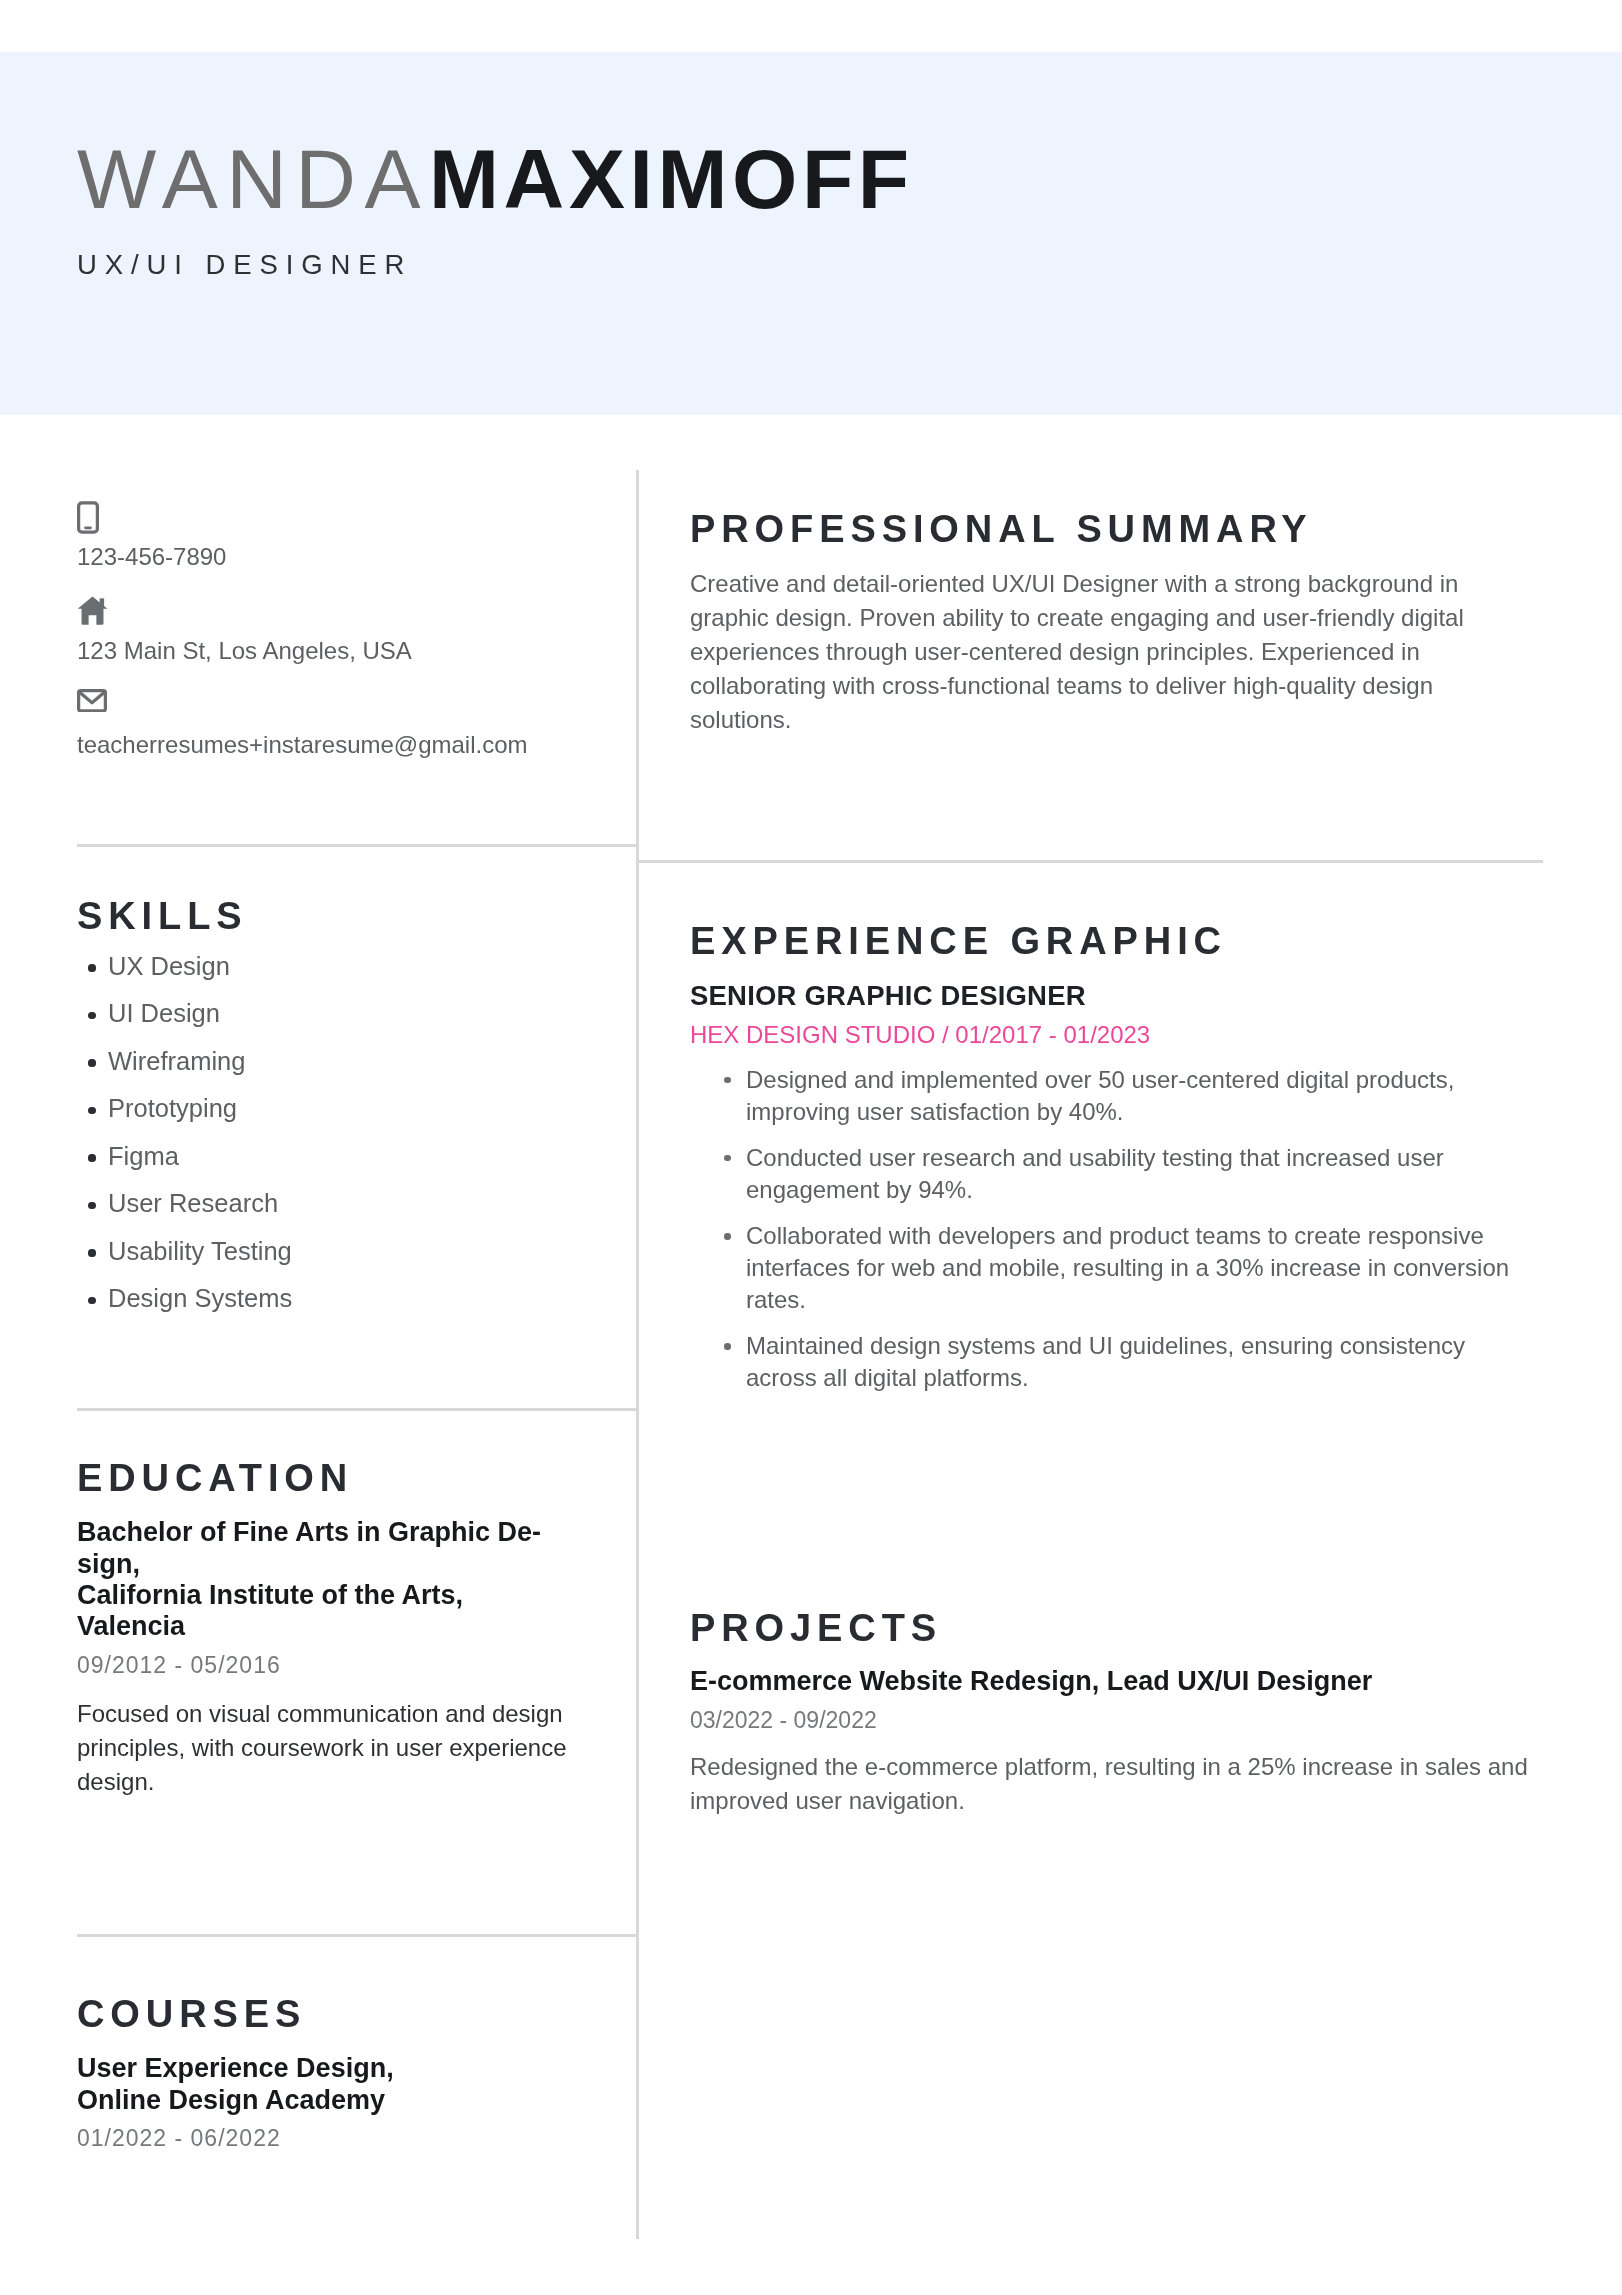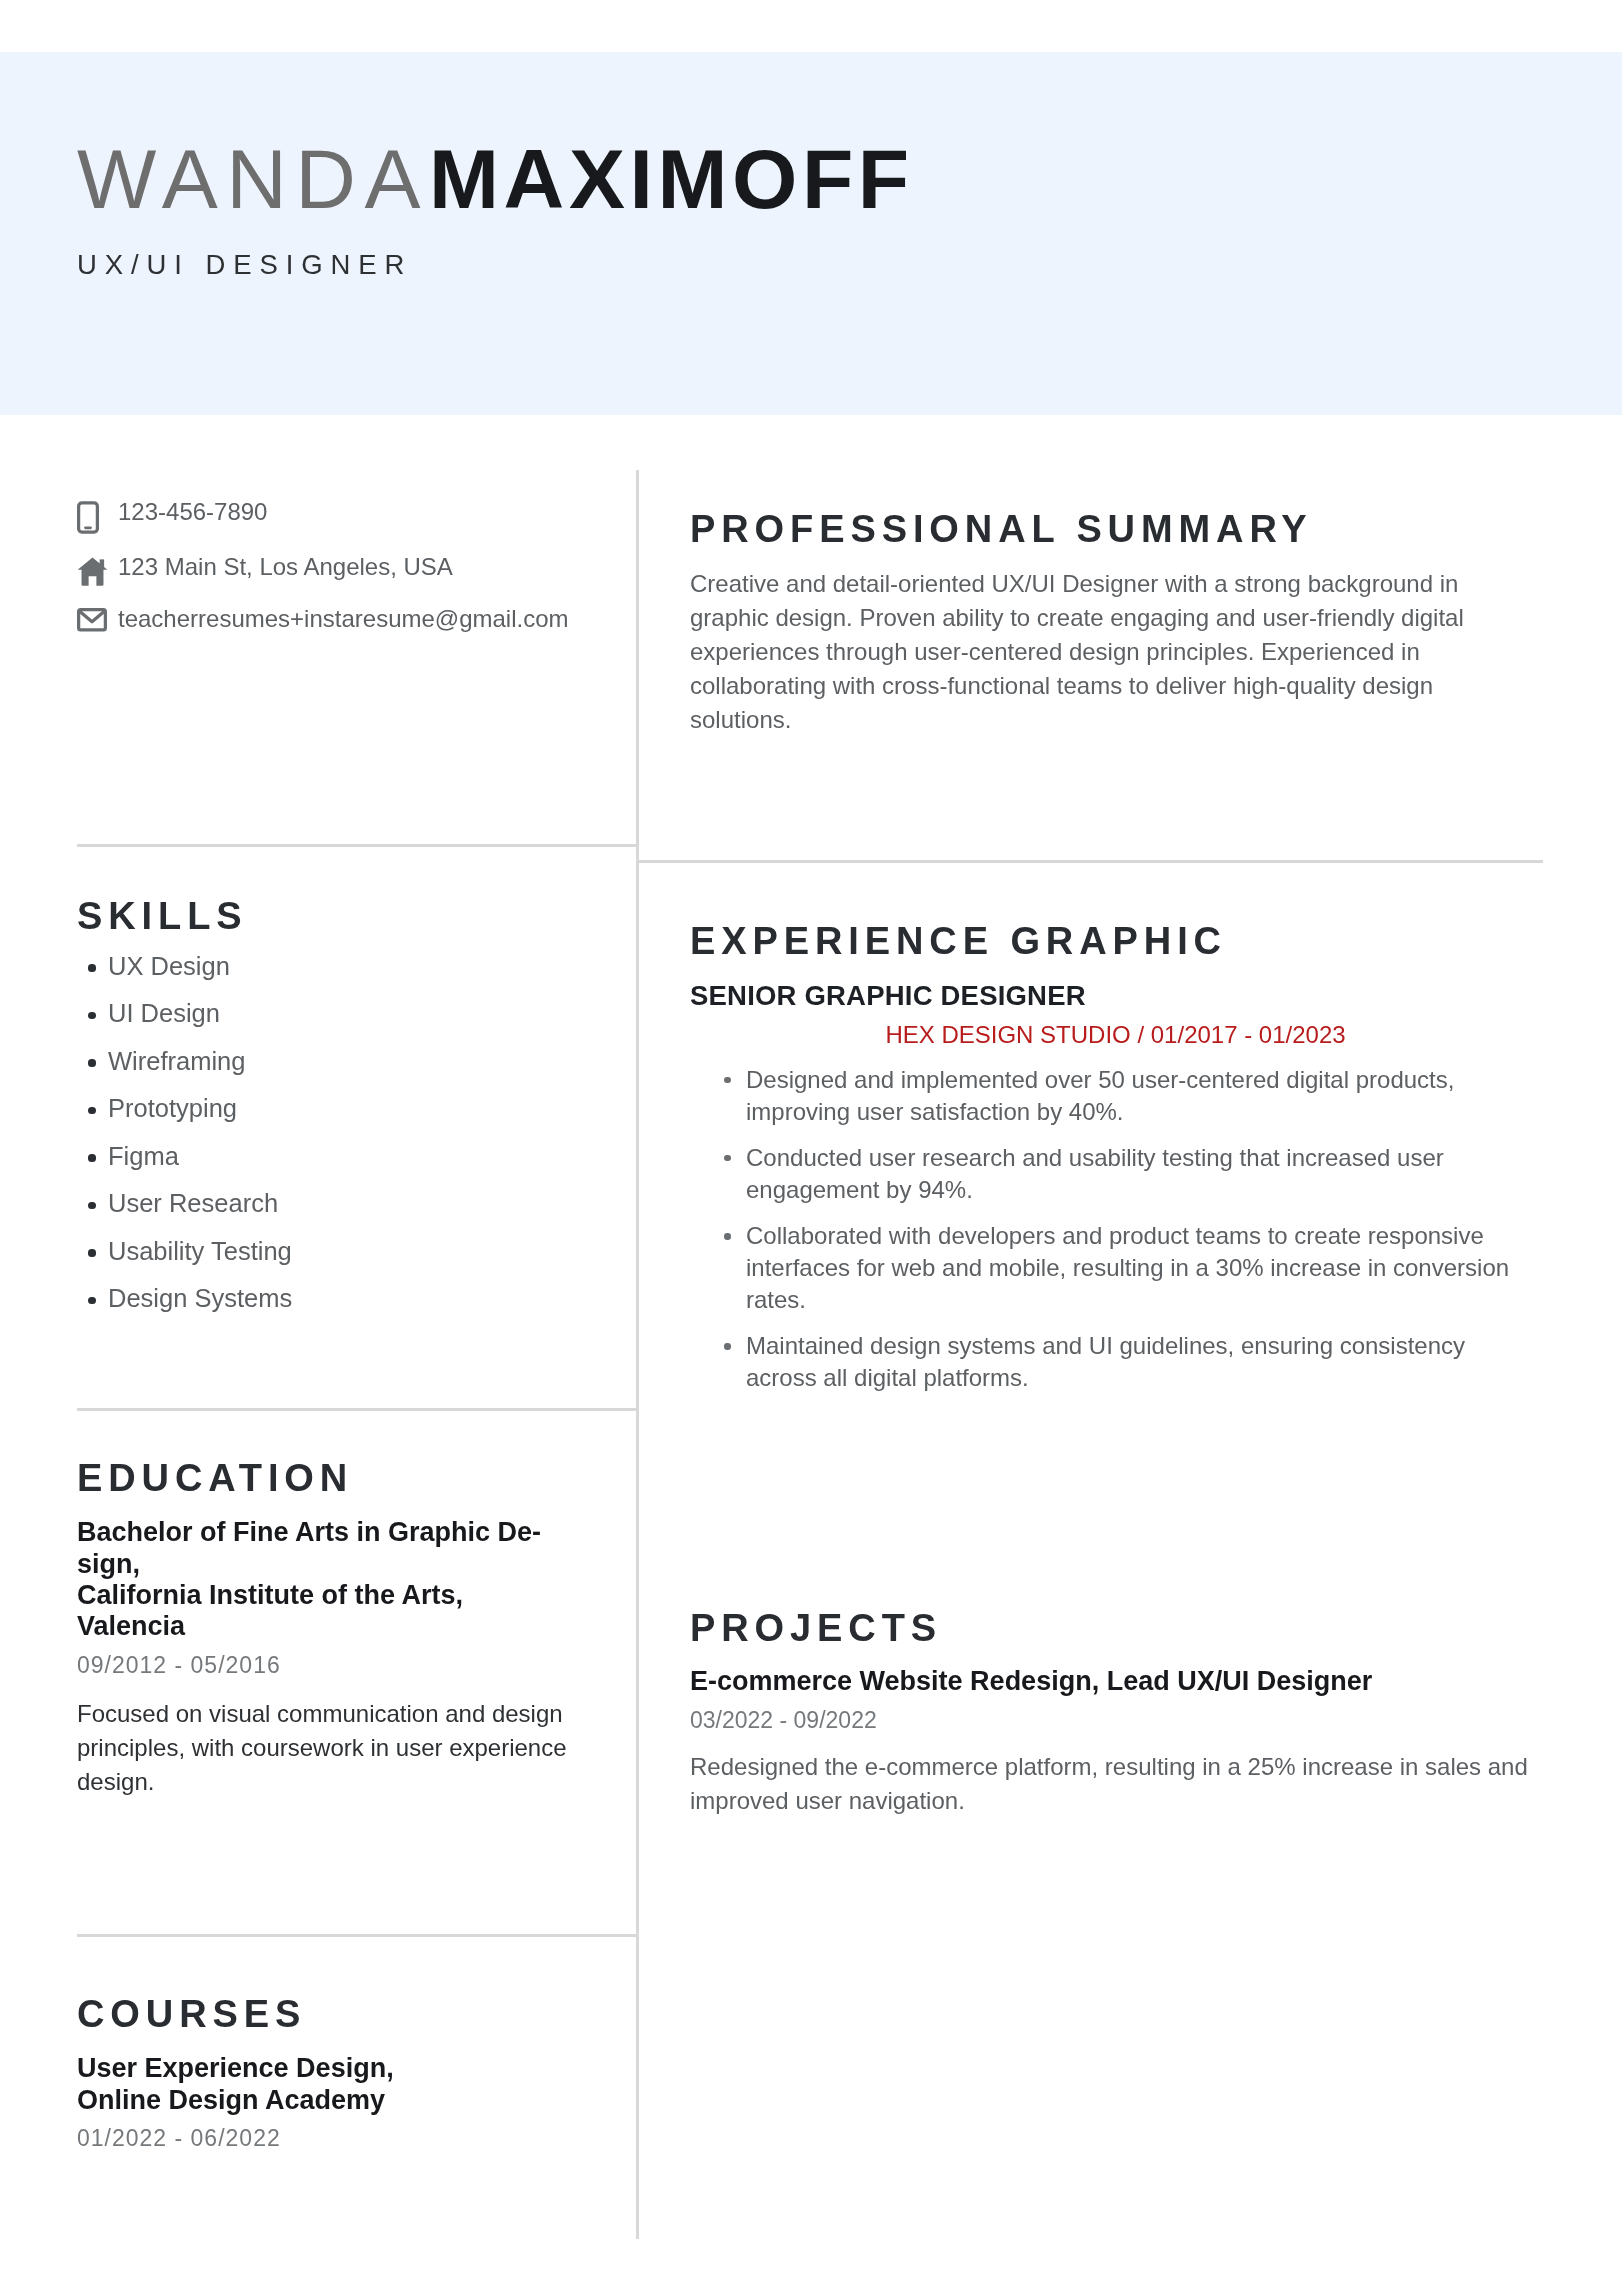--- a/index.html
+++ b/index.html
@@ -85,20 +85,21 @@
     top: 510px;
     width: 851px;
   }
 
   
   .contact-list { margin: 0; padding: 0; list-style: none; }
   .contact-item {
     display: flex;
     align-items: flex-start;
     margin-bottom: 18.3px;
+    flex-direction: column;
   }
   .contact-icon {
     flex: 0 0 41px;
     width: 41px;
     padding-top: 3.9px;
     display: flex;
     justify-content: flex-start;
   }
   .contact-icon svg { display: block; }
   .contact-text {
@@ -174,22 +175,21 @@
   .job-role {
     margin: 18.3px 0 0 0;
     font-size: 27.5px;
     font-weight: 700;
     color: #1d2024;
     letter-spacing: 0.2px;
   }
   .job-meta {
     margin: 9.2px 0 0 0;
     font-size: 24px;
-    color: #b91c1c;
-    text-align: center;
+    color: #ec4899;
   }
   .bullets {
     margin: 14.4px 0 0 0;
     padding: 0 0 0 56px;
     list-style: none;
   }
   .bullets li {
     position: relative;
     font-size: 24px;
     line-height: 1.33;

